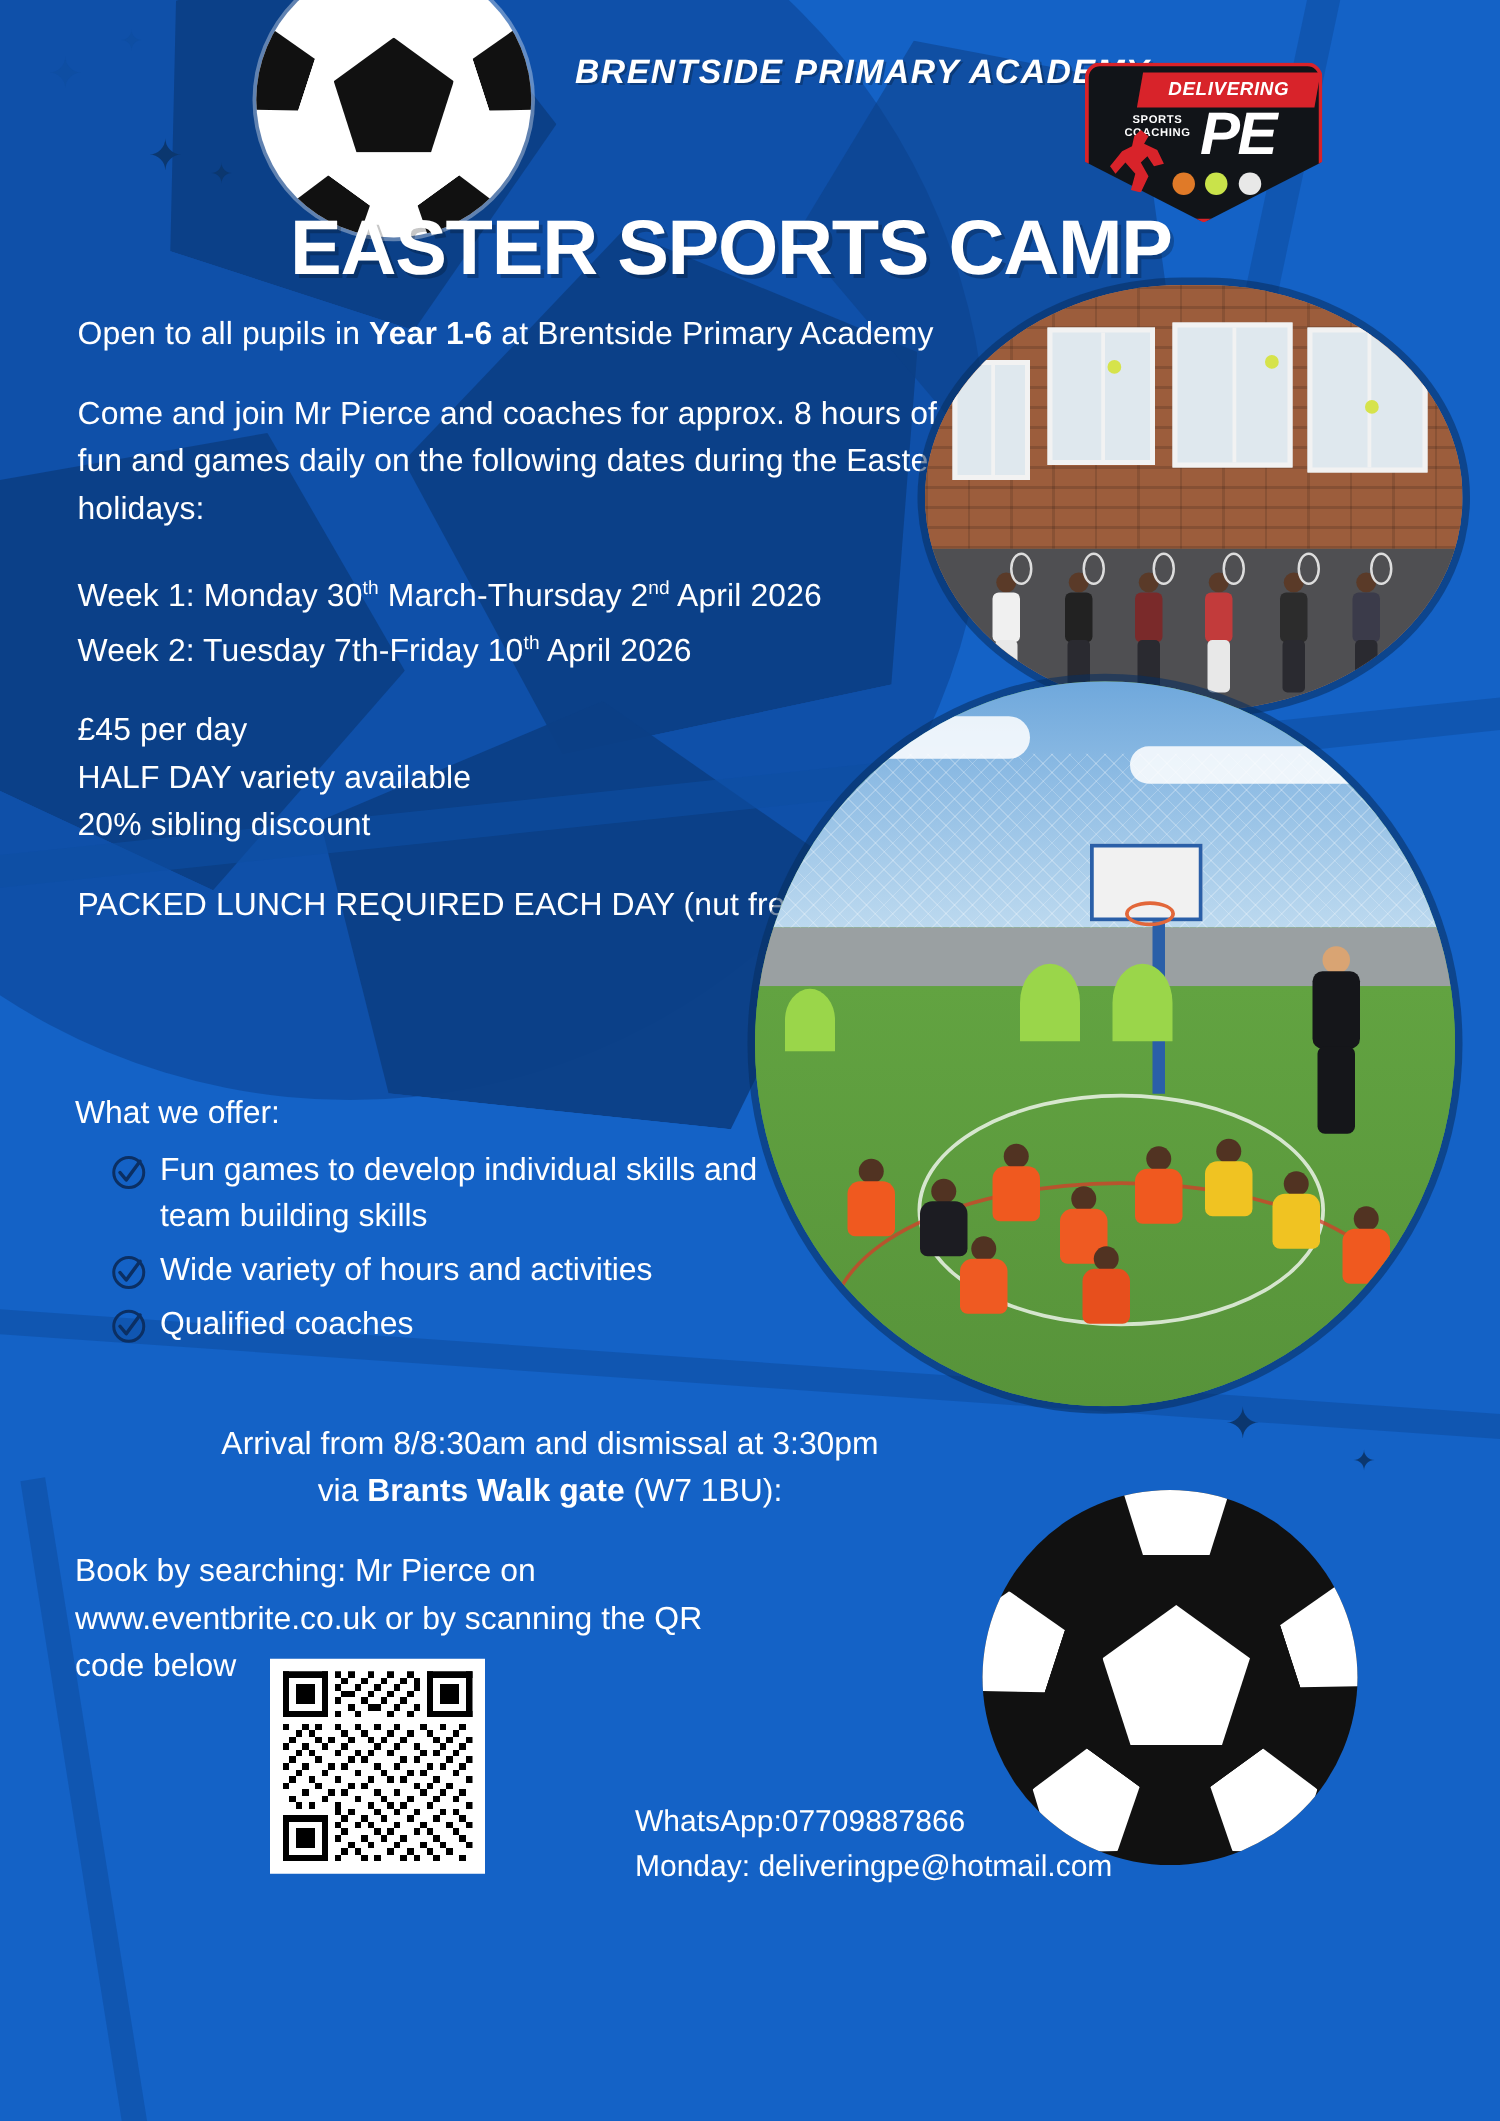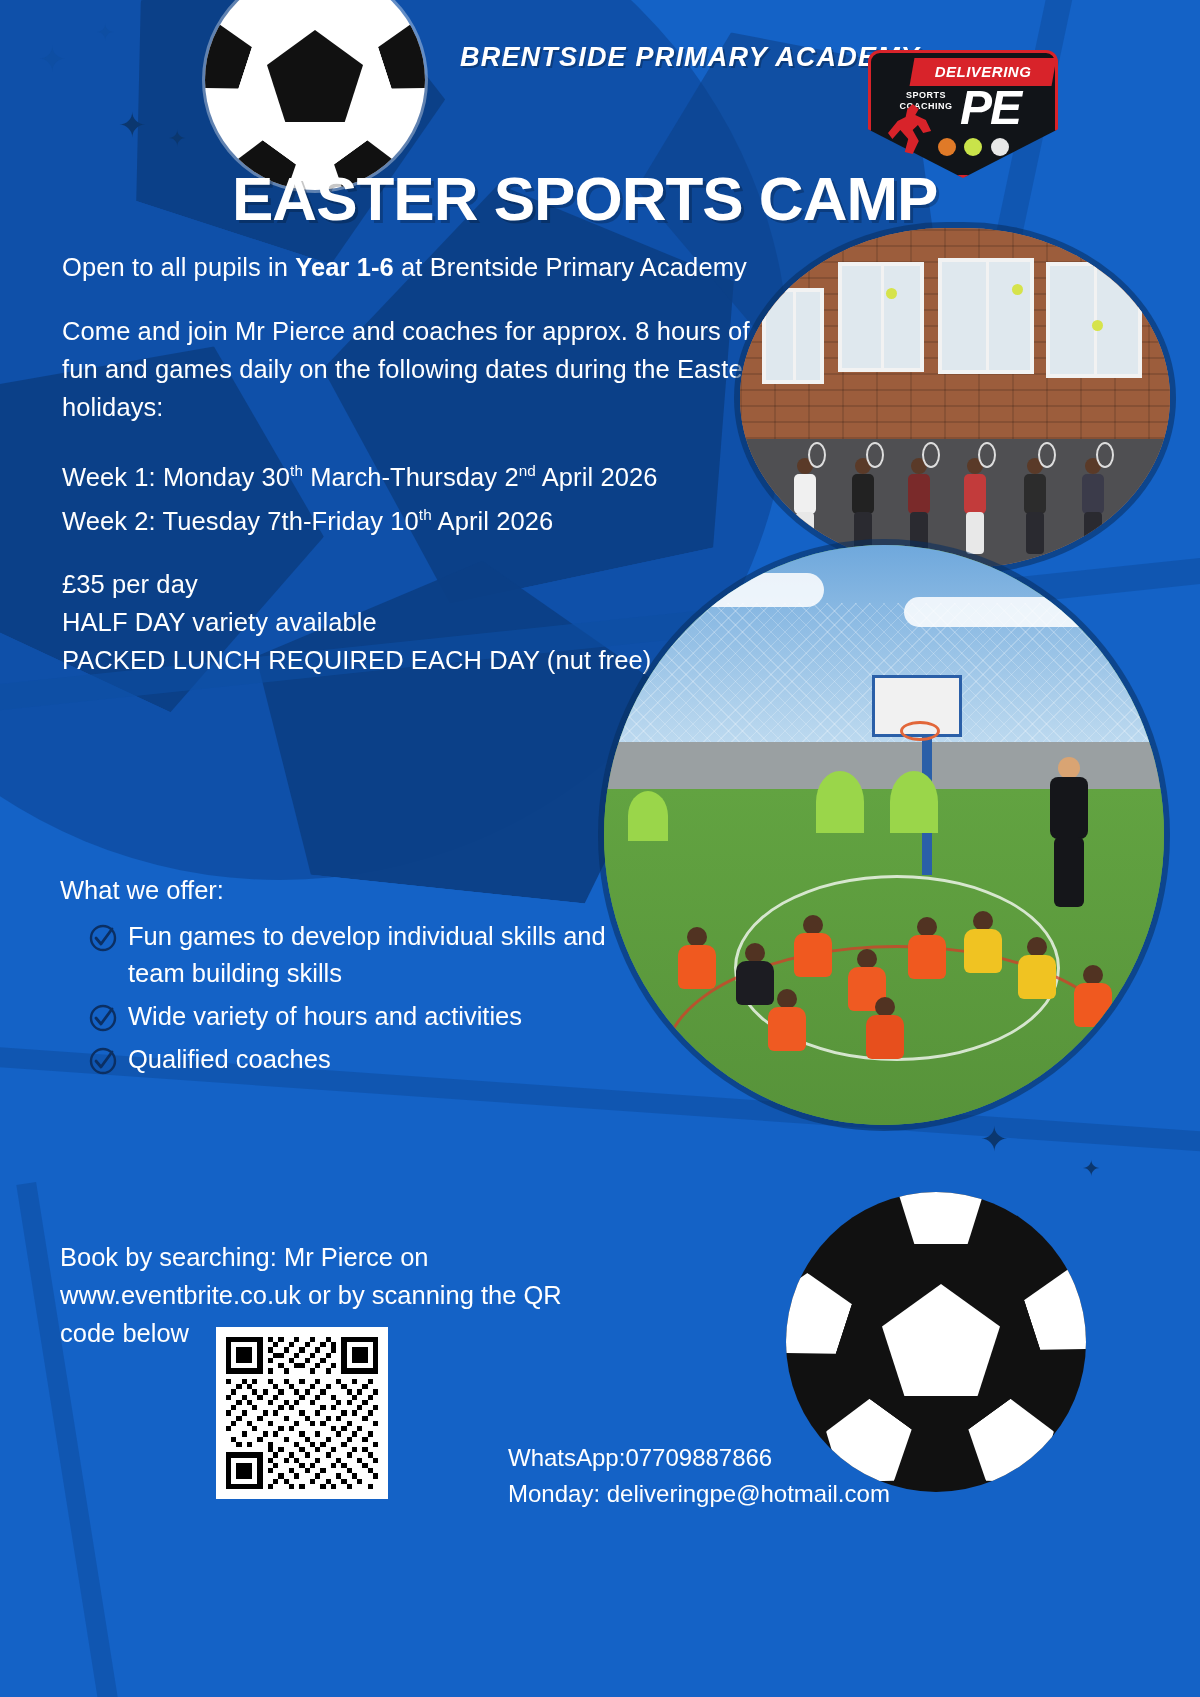--- a/index.html
+++ b/index.html
@@ -522,22 +522,23 @@
     <p>
       <span>Open to all pupils in </span><b>Year 1-6</b><span> at Brentside Primary Academy</span>
     </p>
     <p>Come and join Mr Pierce and coaches for approx. 8 hours of fun and games daily on the following dates during the Easter holidays:</p>
     <p class="tight">
       <span>Week 1: Monday 30</span><sup>th</sup><span> March-Thursday 2</span><sup>nd</sup><span> April 2026</span>
     </p>
     <p>
       <span>Week 2: Tuesday 7th-Friday 10</span><sup>th</sup><span> April 2026</span>
     </p>
-    <p class="tight">£35 per day</p>
+    <p class="tight">£45 per day</p>
     <p class="tight">HALF DAY variety available</p>
+    <p>20% sibling discount</p>
     <p class="tight">PACKED LUNCH REQUIRED EACH DAY (nut free)</p>
   </div>
 
   <div class="offer-title">What we offer:</div>
 
   <div class="offer-list">
     <div class="offer-item">
       <span class="tickmark">
         <svg width="30" height="30" viewBox="0 0 30 30">
           <circle cx="15" cy="15" r="12" fill="none" stroke="#0b2f63" stroke-width="2.4"></circle>
@@ -559,20 +560,26 @@
       <span class="tickmark">
         <svg width="30" height="30" viewBox="0 0 30 30">
           <circle cx="15" cy="15" r="12" fill="none" stroke="#0b2f63" stroke-width="2.4"></circle>
           <path d="M8 15 L13 21 L24 6" fill="none" stroke="#0b2f63" stroke-width="2.8" stroke-linecap="round" stroke-linejoin="round"></path>
         </svg>
       </span>
       <span> Qualified coaches</span>
     </div>
   </div>
 
+  <div class="arrival">
+    <div>Arrival from 8/8:30am and dismissal at 3:30pm</div>
+    <div>
+      <span>via </span><b>Brants Walk gate</b><span> (W7 1BU):</span>
+    </div>
+  </div>
 
   <div class="booking">Book by searching: Mr Pierce on www.eventbrite.co.uk or by scanning the QR code below</div>
 
   <div class="qr">
     <div class="qr-inner">
       <svg class="qr-grid" viewBox="0 0 29 29" shape-rendering="crispEdges">
         <rect width="29" height="29" fill="#ffffff"></rect>
         <g fill="#000000">
           <rect x="0" y="0" width="7" height="1"></rect>
             <rect x="0" y="6" width="7" height="1"></rect>

